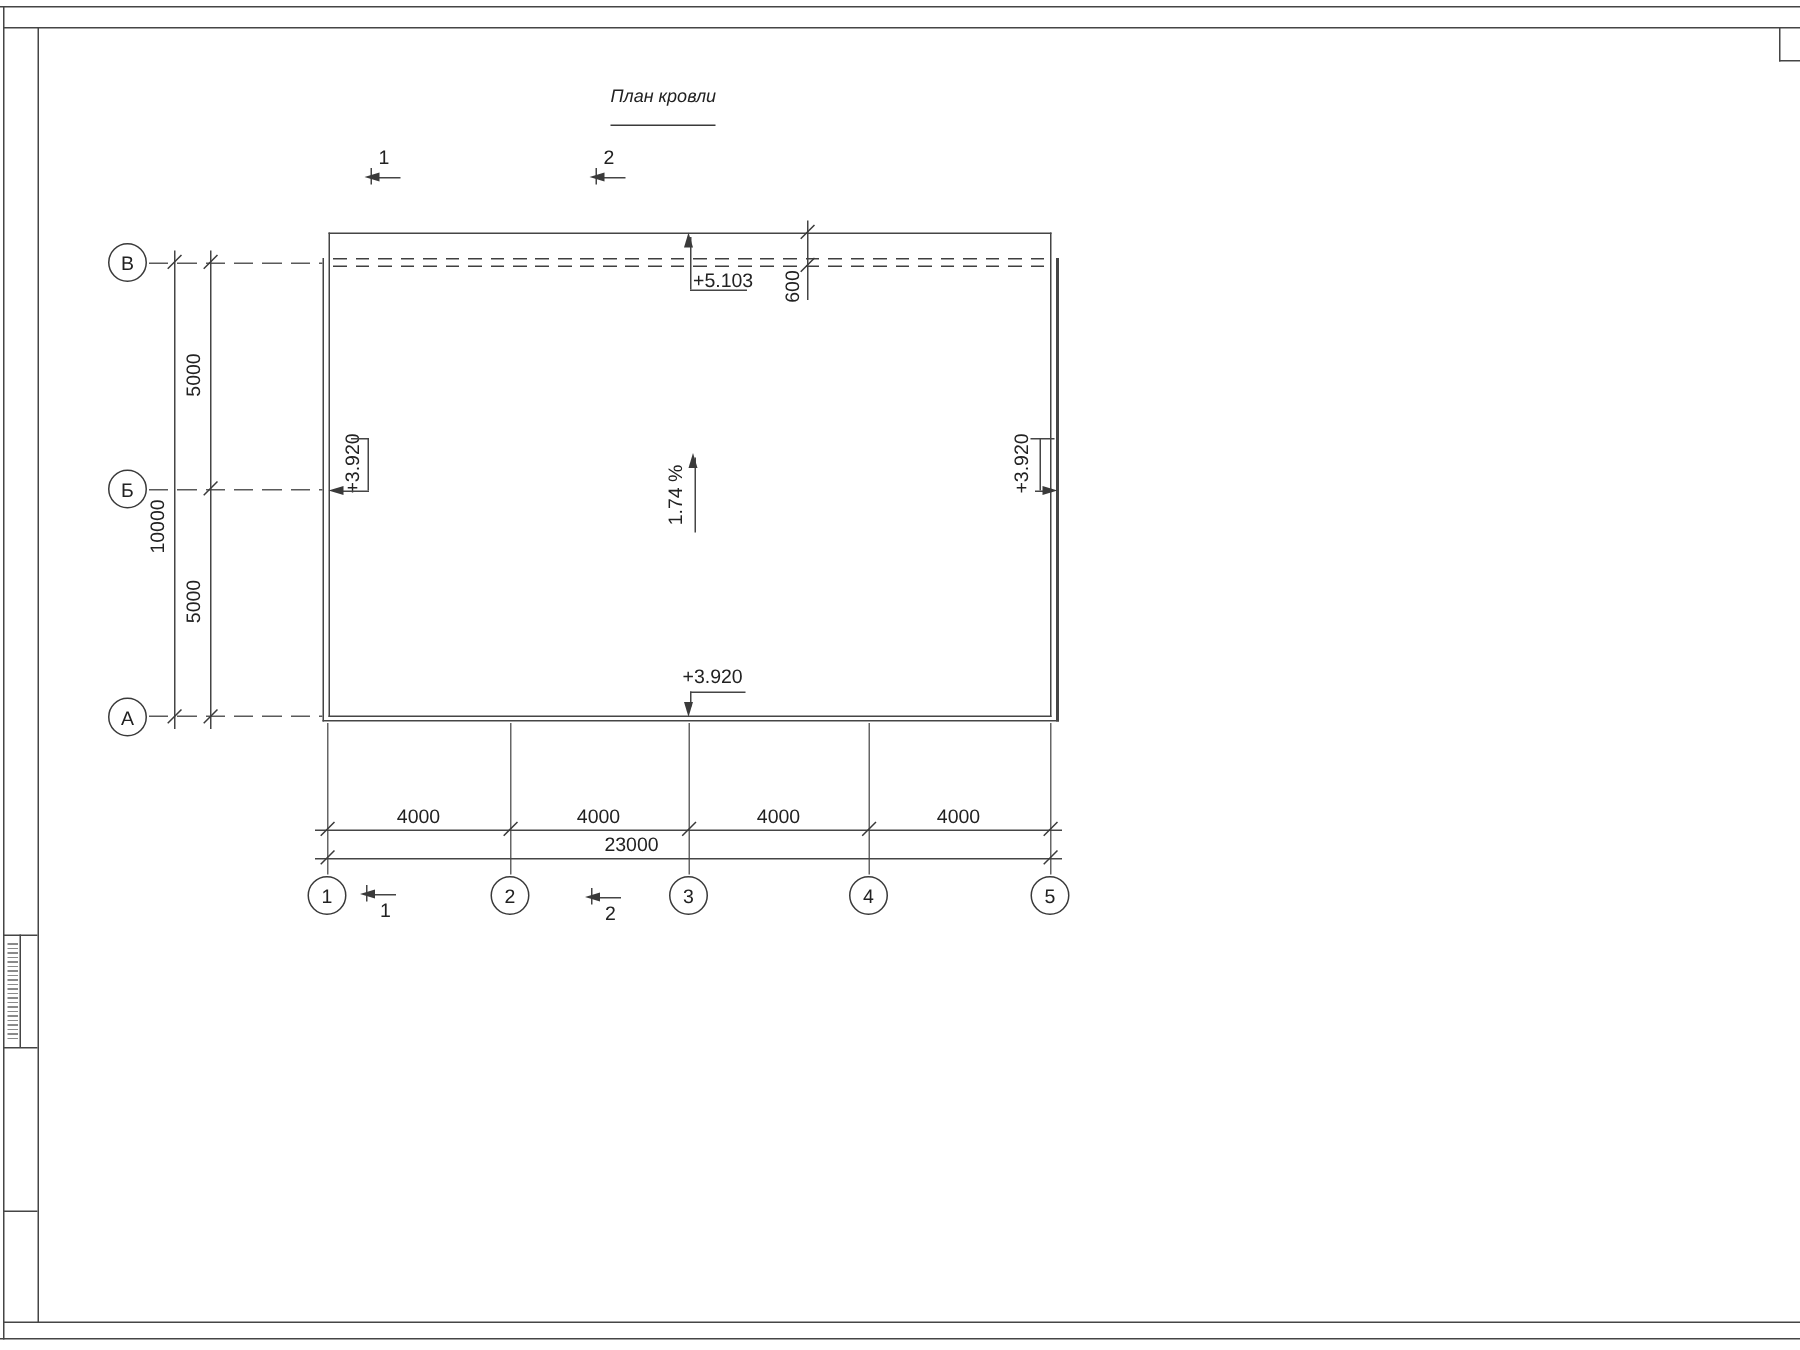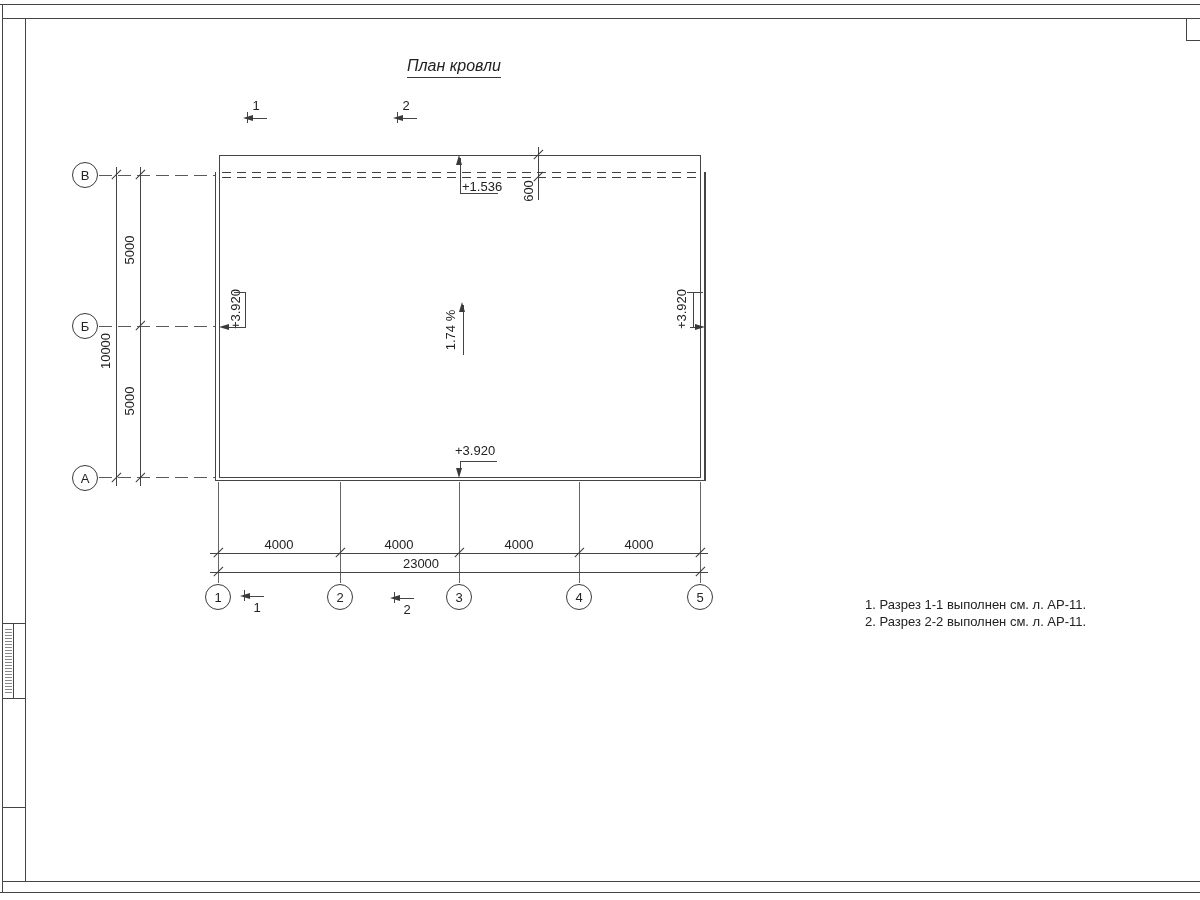--- a/index.html
+++ b/index.html
@@ -16,21 +16,21 @@
   .circ{position:absolute;width:26px;height:26px;border:1.3px solid #3a3a3a;border-radius:50%;
         display:flex;align-items:center;justify-content:center;font-size:13px;background:#fff;box-sizing:border-box;}
   .txt{position:absolute;font-size:13px;white-space:nowrap;}
   .ctr{transform:translate(-50%,-50%);}
   .vtext{position:absolute;font-size:13px;white-space:nowrap;transform:translate(-50%,-50%) rotate(-90deg);}
   .tri{position:absolute;width:0;height:0;}
   .tri-up{border-left:3.5px solid transparent;border-right:3.5px solid transparent;border-bottom:10px solid #3a3a3a;}
   .tri-down{border-left:3.5px solid transparent;border-right:3.5px solid transparent;border-top:10px solid #3a3a3a;}
   .tri-left{border-top:3.5px solid transparent;border-bottom:3.5px solid transparent;border-right:10px solid #3a3a3a;}
   .tri-right{border-top:3.5px solid transparent;border-bottom:3.5px solid transparent;border-left:10px solid #3a3a3a;}
-  .title{position:absolute;font-size:16px;font-style:italic;border-bottom:1.2px solid #3a3a3a;padding-bottom:2px;}
+  .title{position:absolute;font-size:12px;font-style:italic;border-bottom:1.2px solid #3a3a3a;padding-bottom:12px;}
   .stripes{position:absolute;background:repeating-linear-gradient(0deg,#8a8a8a 0 1px,transparent 1px 3px);}
   .note{font-size:13px;line-height:16.5px;white-space:nowrap;}
 </style>
 </head>
 <body>
 
 <div id="sheet">
 
   <div class="ln hl" style="left:0;top:4px;width:1200px;height:1.4px;"></div>
   <div class="ln vl" style="left:2px;top:4px;width:1.4px;height:889px;"></div>
@@ -123,21 +123,21 @@
   <div class="txt ctr" style="left:421px;top:563px;">23000</div>
 
   <div class="ln vl" style="left:537.5px;top:147px;height:53px;"></div>
   <div class="tick" style="left:531.5px;top:154.3px;"></div>
   <div class="tick" style="left:531.5px;top:176.3px;"></div>
   <div class="vtext" style="left:528px;top:191px;">600</div>
 
   <div class="ln vl" style="left:459.5px;top:158px;height:35px;"></div>
   <div class="tri tri-up" style="left:456px;top:155px;"></div>
   <div class="ln hl" style="left:460px;top:192.5px;width:38px;"></div>
-  <div class="txt" style="left:462px;top:179px;">+1.536</div>
+  <div class="txt" style="left:462px;top:179px;">+5.103</div>
 
   <div class="vtext" style="left:235px;top:309px;">+3.920</div>
   <div class="ln hl" style="left:234px;top:291.8px;width:12px;"></div>
   <div class="ln vl" style="left:245px;top:292px;height:35px;"></div>
   <div class="ln hl" style="left:223px;top:326.6px;width:23px;"></div>
   <div class="tri tri-left" style="left:219px;top:323.6px;"></div>
 
   <div class="vtext" style="left:681px;top:309px;">+3.920</div>
   <div class="ln hl" style="left:687px;top:291.8px;width:16px;"></div>
   <div class="ln vl" style="left:692.5px;top:292px;height:35px;"></div>
@@ -166,18 +166,14 @@
   <div class="ln hl" style="left:245px;top:595.5px;width:19px;"></div>
   <div class="ln vl" style="left:244px;top:590px;height:11px;"></div>
   <div class="tri tri-left" style="left:240px;top:592.5px;"></div>
   <div class="txt ctr" style="left:257px;top:607px;">1</div>
 
   <div class="ln hl" style="left:395px;top:597.5px;width:19px;"></div>
   <div class="ln vl" style="left:394px;top:592px;height:11px;"></div>
   <div class="tri tri-left" style="left:390px;top:594.5px;"></div>
   <div class="txt ctr" style="left:407px;top:609px;">2</div>
 
-  <div style="position:absolute;left:865px;top:597px;">
-    <div class="note">1. Разрез 1-1 выполнен см. л. АР-11.</div>
-    <div class="note">2. Разрез 2-2 выполнен см. л. АР-11.</div>
-  </div>
 
 </div>
 
 </body></html>

